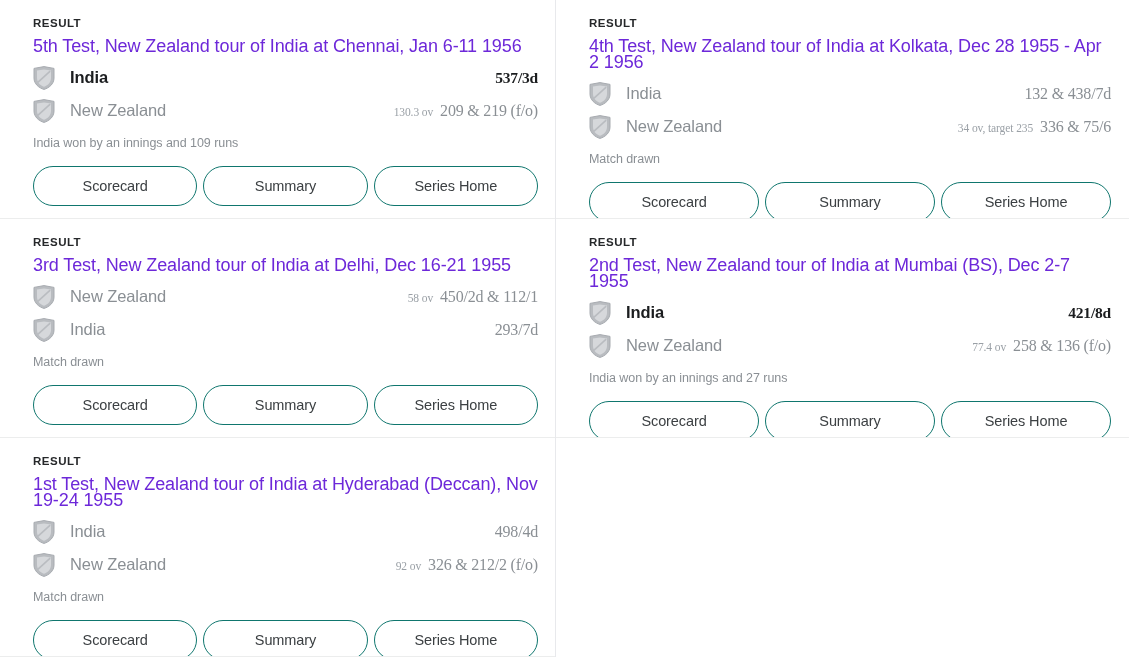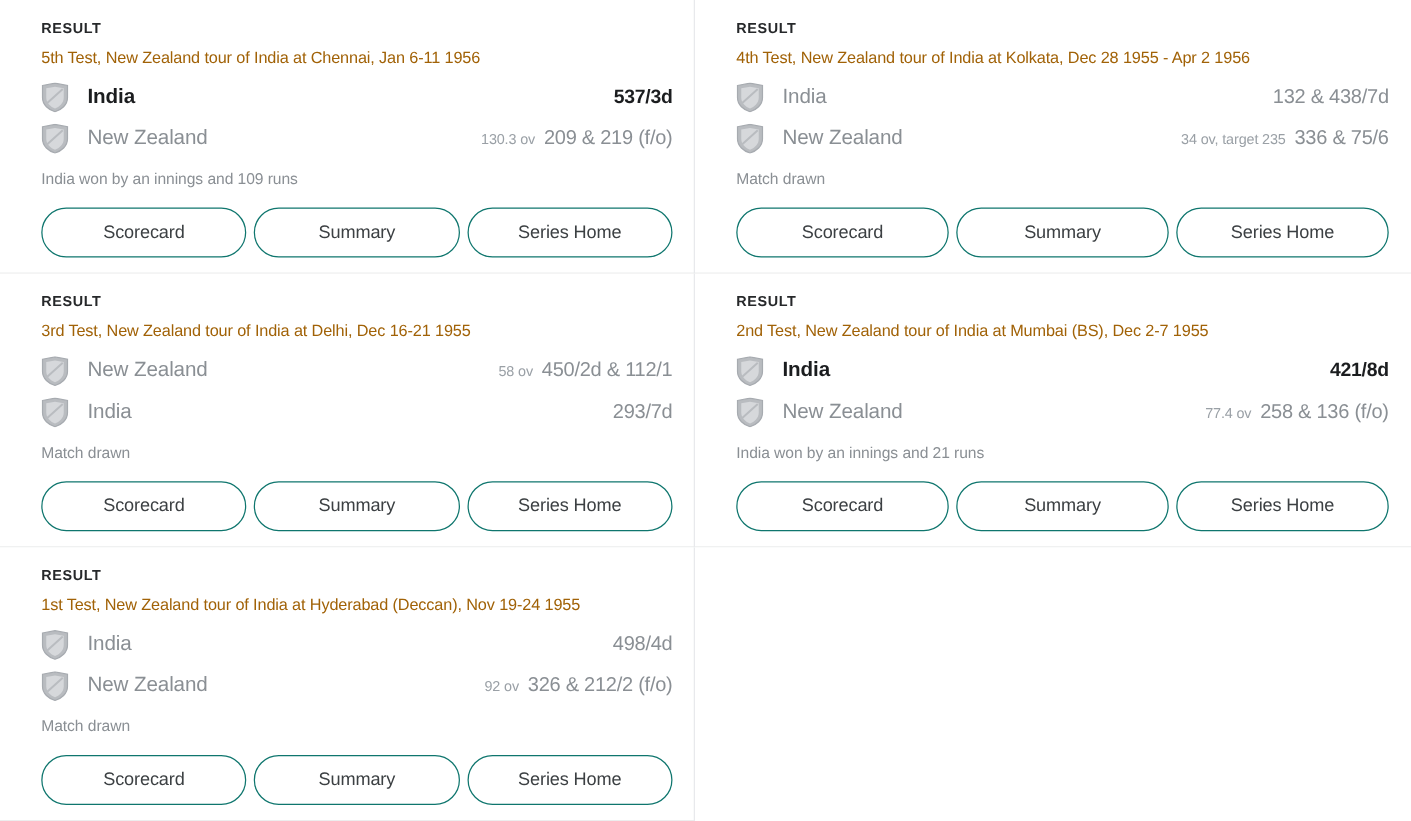--- a/index.html
+++ b/index.html
@@ -54,22 +54,22 @@
   .result-label {
     font-size: 11.5px;
     font-weight: bold;
     letter-spacing: 0.5px;
     color: #26282a;
     margin: 6px 0 0 0;
     line-height: 14px;
   }
 
   .match-title {
-    font-size: 13px;
-    color: #a16207;
+    font-size: 18px;
+    color: #6d28d9;
     margin-top: 8px;
     line-height: 16px;
     letter-spacing: -0.1px;
   }
 
   .teams {
     margin-top: 7px;
   }
 
   .team-row {
@@ -103,20 +103,21 @@
     color: #1b1d1f;
     font-weight: bold;
   }
 
   .team-right {
     display: flex;
     align-items: baseline;
     justify-content: center;
     flex: 0 0 auto;
     white-space: nowrap;
+    font-family: Liberation Serif, serif;
   }
 
   .overs {
     font-size: 11.5px;
     color: #9aa0a6;
     margin-right: 7px;
     letter-spacing: -0.1px;
   }
 
   .score {
@@ -307,21 +308,21 @@
               <line x1="17.2" y1="5.2" x2="4.8" y2="16.4" stroke="#b9bcc0" stroke-width="1.6"></line>
             </svg>
             <span class="team-name">New Zealand</span>
           </div>
           <div class="team-right">
             <span class="overs">77.4 ov</span>
             <span class="score">258 &amp; 136 (f/o)</span>
           </div>
         </div>
       </div>
-    <div class="match-status">India won by an innings and 21 runs</div>
+    <div class="match-status">India won by an innings and 27 runs</div>
     <div class="actions">
         <button class="action-btn">Scorecard</button>
         <button class="action-btn">Summary</button>
         <button class="action-btn">Series Home</button>
       </div>
   </div>
     <div class="match-card col-left">
     <div class="result-label">RESULT</div>
     <div class="match-title">1st Test, New Zealand tour of India at Hyderabad (Deccan), Nov 19-24 1955</div>
     <div class="teams">

